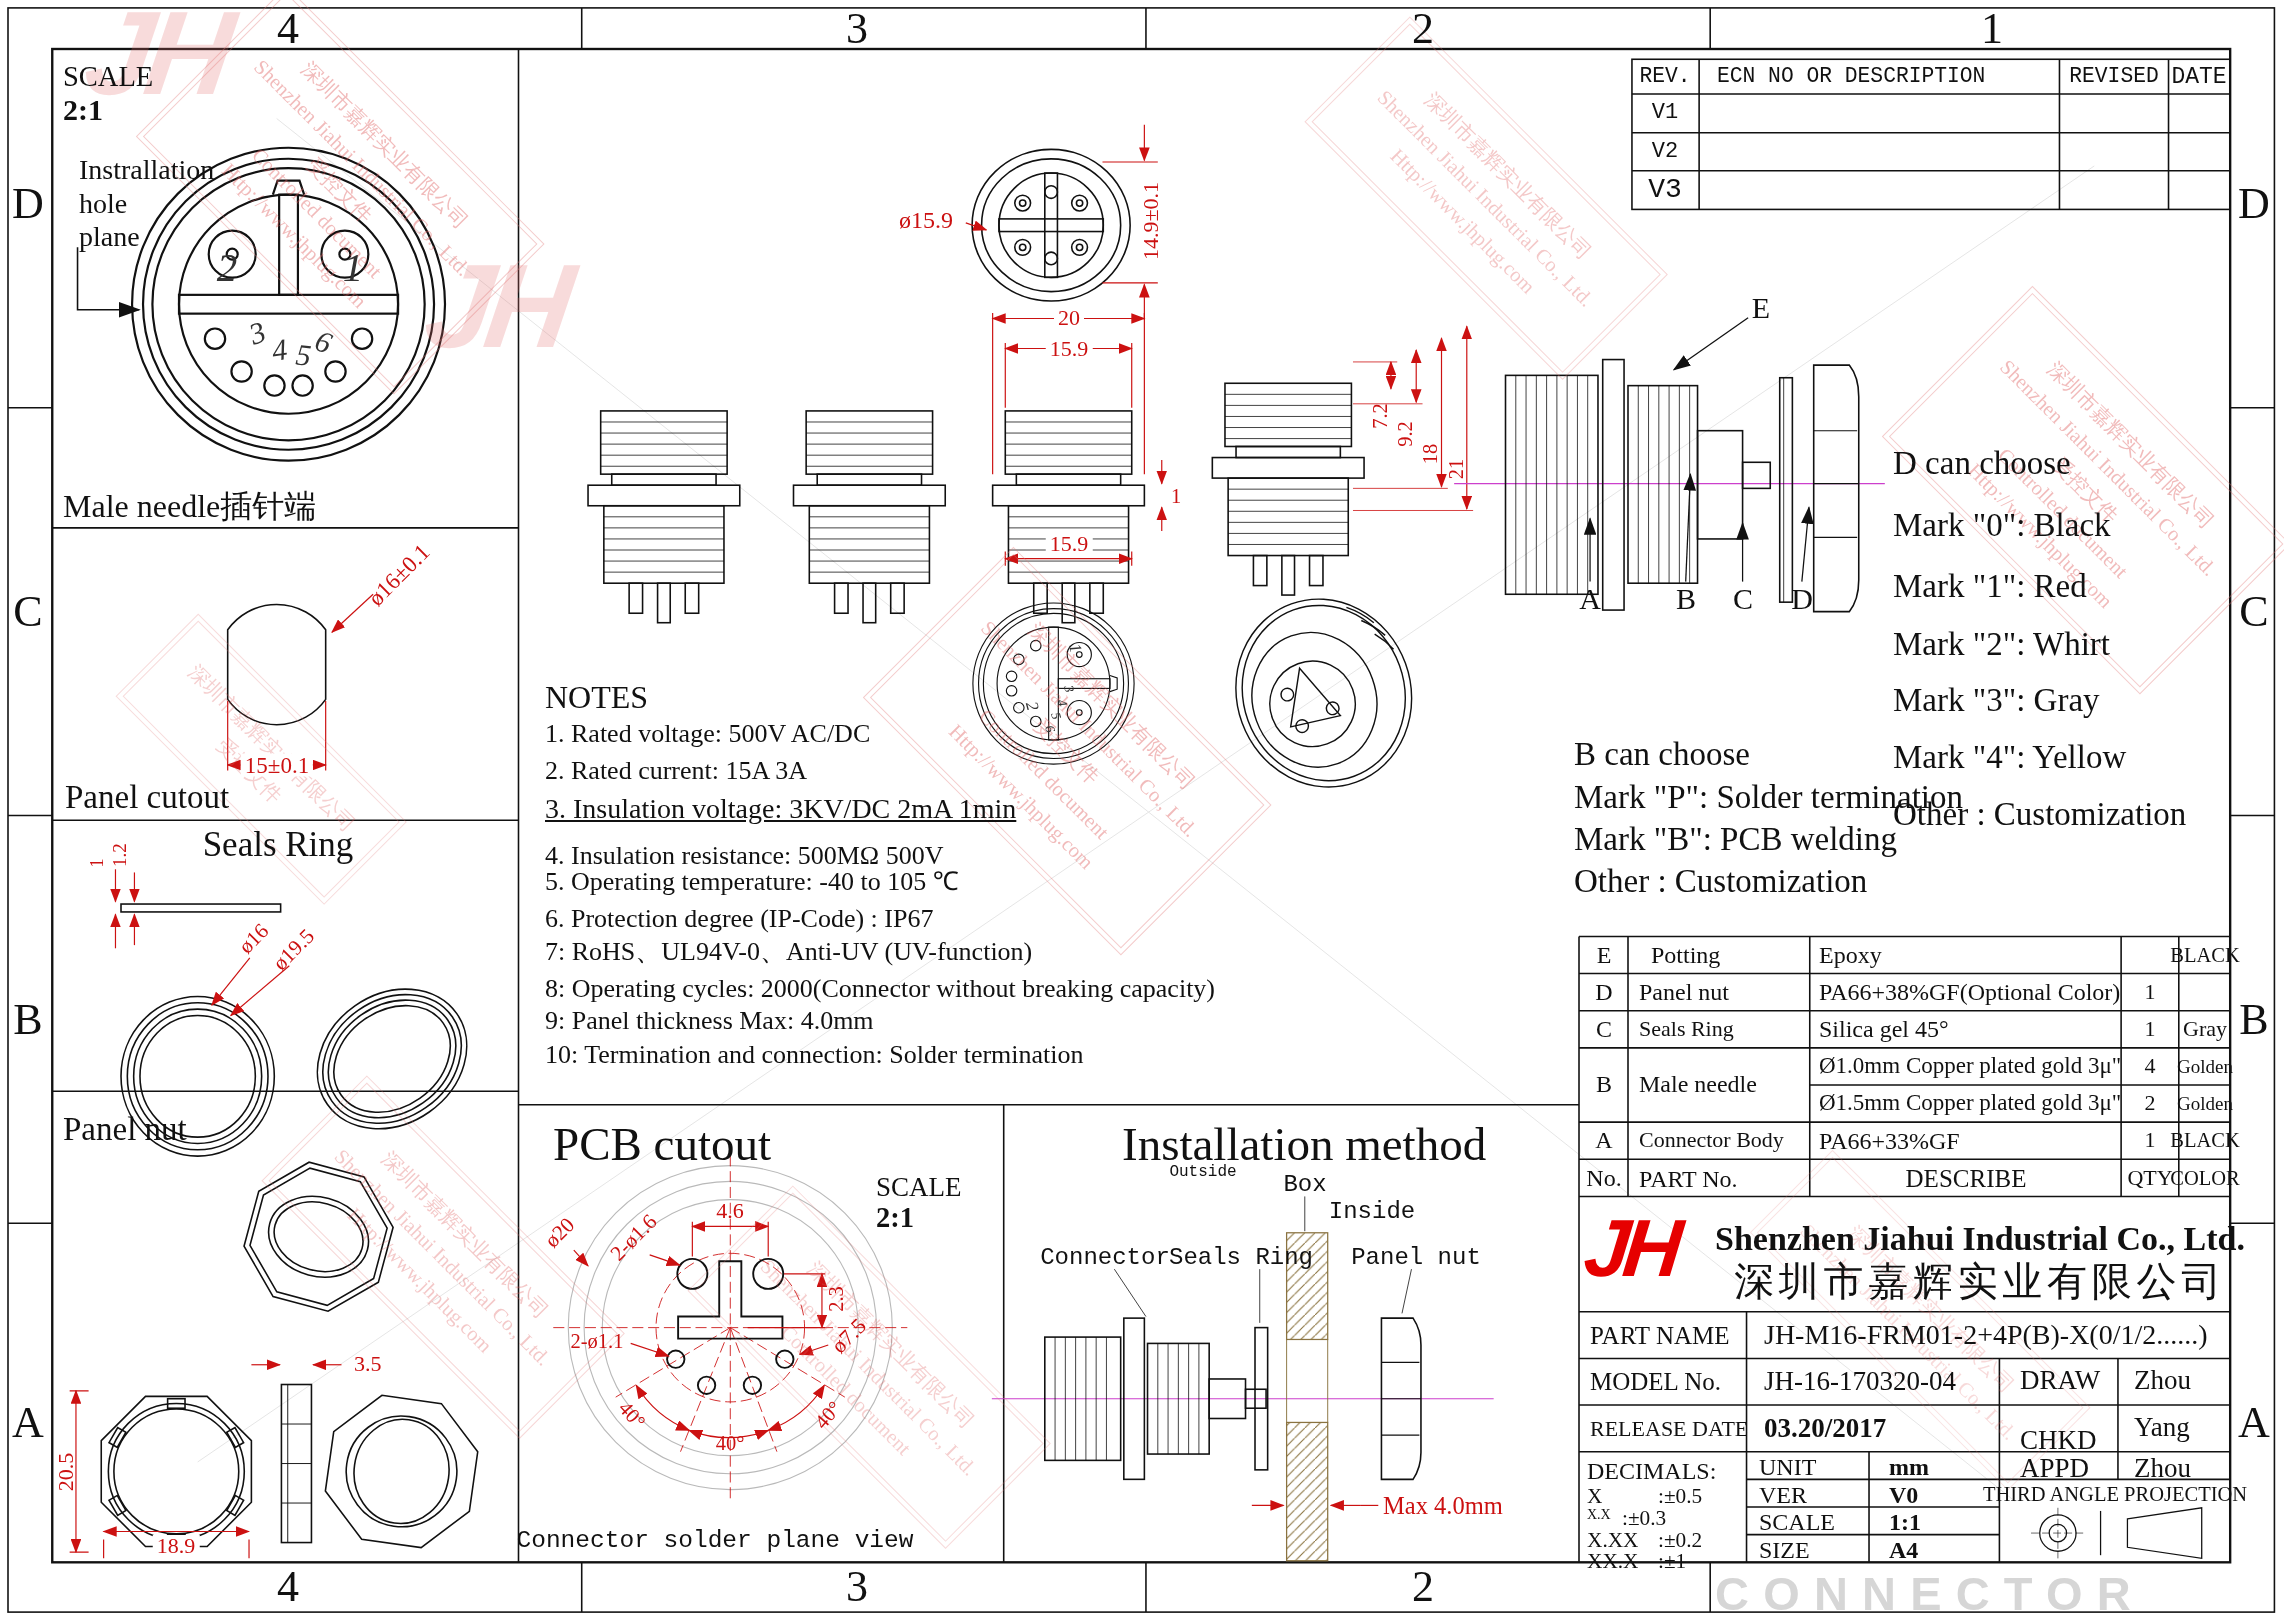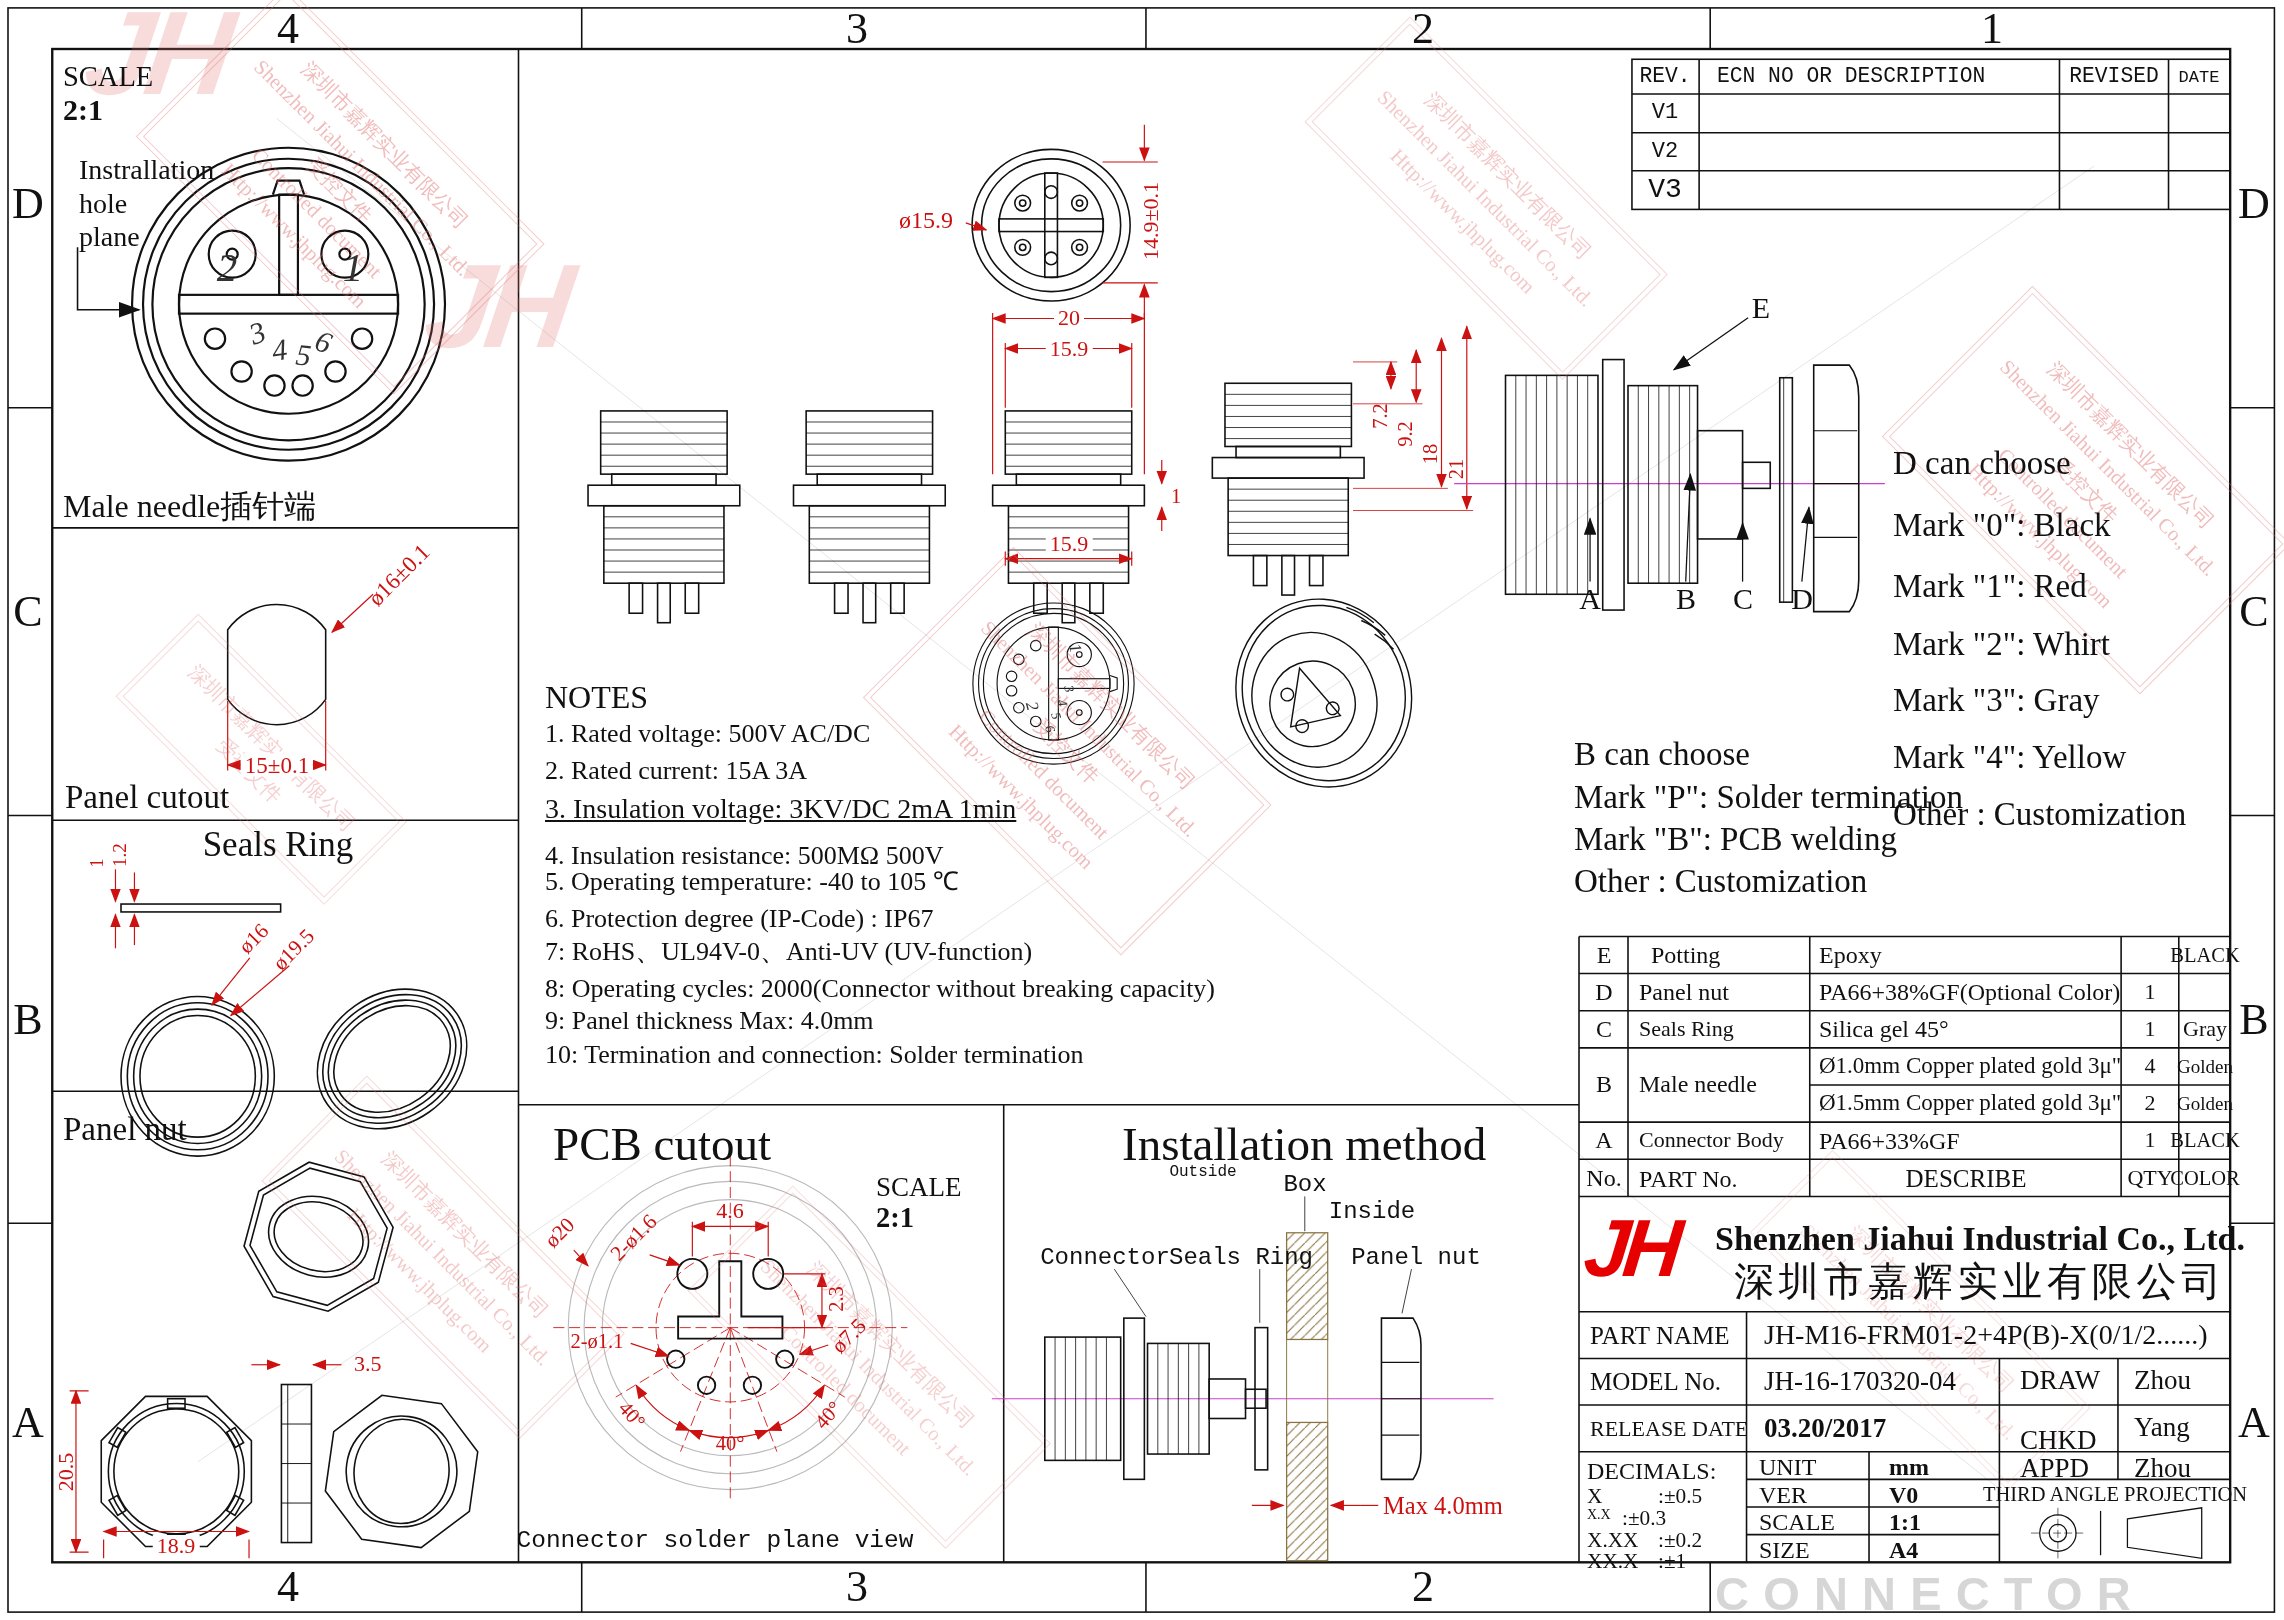--- a/index.html
+++ b/index.html
@@ -494,21 +494,21 @@
 
 <div class="t c" style="left:1761px;top:308px;font-size:30px;">E</div>
 <div class="t c" style="left:1590px;top:599px;font-size:30px;">A</div>
 <div class="t c" style="left:1686px;top:599px;font-size:30px;">B</div>
 <div class="t c" style="left:1743px;top:599px;font-size:30px;">C</div>
 <div class="t c" style="left:1802px;top:599px;font-size:30px;">D</div>
 
 <div class="t c mono" style="left:1665px;top:77px;font-size:21.3px;">REV.</div>
 <div class="t mono" style="left:1717px;top:66px;font-size:21.3px;">ECN NO OR DESCRIPTION</div>
 <div class="t c mono" style="left:2114px;top:77px;font-size:21.3px;">REVISED</div>
-<div class="t c mono" style="left:2199px;top:77px;font-size:17px;">DATE</div>
+<div class="t c mono" style="left:2199px;top:77px;font-size:23px;">DATE</div>
 <div class="t c mono" style="left:1665px;top:113px;font-size:22px;">V1</div>
 <div class="t c mono" style="left:1665px;top:152px;font-size:22px;">V2</div>
 <div class="t c mono" style="left:1665px;top:190px;font-size:28px;">V3</div>
 
 <div class="t c" style="left:1604px;top:955px;font-size:24px;">E</div>
 <div class="t" style="left:1639px;top:943px;font-size:24px;margin-left:12px;">Potting</div>
 <div class="t" style="left:1819px;top:943px;font-size:24px;">Epoxy</div>
 <div class="t c" style="left:2150px;top:955px;font-size:22px;"></div>
 <div class="t c" style="left:2205px;top:955px;font-size:20.5px;">BLACK</div>
 <div class="t c" style="left:1604px;top:992px;font-size:24px;">D</div>

